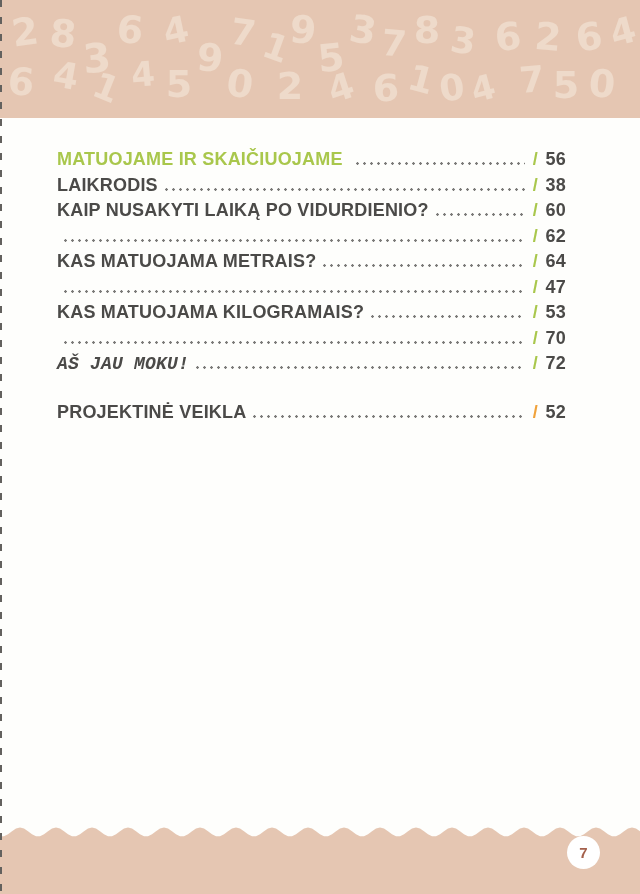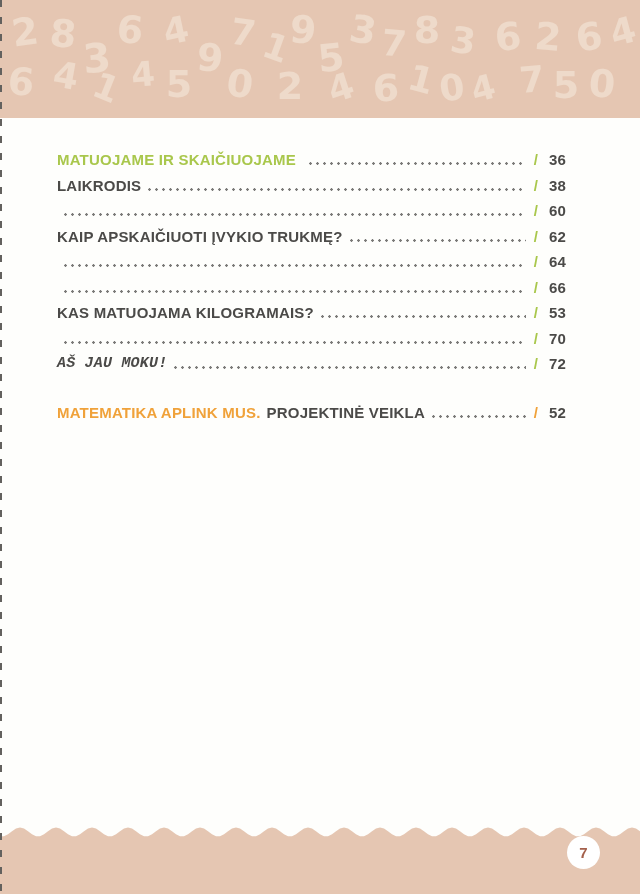--- a/index.html
+++ b/index.html
@@ -33,21 +33,21 @@
   }
   
   .toc{
     position:absolute;left:57px;right:74px;top:147px;
     color:var(--text,#4b4a48);
   }
   .toc-row{
     height:25.5px;
     display:flex;
     align-items:center;
-    font-size:15px;
+    font-size:18px;
     font-weight:700;
     letter-spacing:.2px;
     white-space:nowrap;
   }
   .toc-row.gap-before{margin-top:23px;}
   .toc-row .heading.green{color:var(--green,#a9c74c);}
   .toc-row .heading.orange{color:var(--orange,#f0a23a);}
   .toc-row .heading{margin-right:6px;}
   .toc-row .label{color:var(--text,#4b4a48);}
   .toc-row .label.italic{font-style:italic;font-family:Liberation Mono, monospace;}
@@ -134,58 +134,59 @@
     </div>
 
   <div class="perforation"></div>
 
   <div class="toc">
       <div class="toc-row">
         <span class="heading green">MATUOJAME IR SKAIČIUOJAME</span>
         <span class="leader"></span>
         <span class="pageref">
           <span class="slash">/</span>
-          <span class="num">36</span>
+          <span class="num">56</span>
         </span>
       </div>
       <div class="toc-row">
         <span class="label">LAIKRODIS</span>
         <span class="leader"></span>
         <span class="pageref">
           <span class="slash">/</span>
           <span class="num">38</span>
         </span>
       </div>
       <div class="toc-row">
+        <span class="label">KAIP NUSAKYTI LAIKĄ PO VIDURDIENIO?</span>
         <span class="leader"></span>
         <span class="pageref">
           <span class="slash">/</span>
           <span class="num">60</span>
         </span>
       </div>
       <div class="toc-row">
-        <span class="label">KAIP APSKAIČIUOTI ĮVYKIO TRUKMĘ?</span>
         <span class="leader"></span>
         <span class="pageref">
           <span class="slash">/</span>
           <span class="num">62</span>
         </span>
       </div>
       <div class="toc-row">
+        <span class="label">KAS MATUOJAMA METRAIS?</span>
         <span class="leader"></span>
         <span class="pageref">
           <span class="slash">/</span>
           <span class="num">64</span>
         </span>
       </div>
       <div class="toc-row">
         <span class="leader"></span>
         <span class="pageref">
           <span class="slash">/</span>
-          <span class="num">66</span>
+          <span class="num">47</span>
         </span>
       </div>
       <div class="toc-row">
         <span class="label">KAS MATUOJAMA KILOGRAMAIS?</span>
         <span class="leader"></span>
         <span class="pageref">
           <span class="slash">/</span>
           <span class="num">53</span>
         </span>
       </div>
@@ -198,21 +199,20 @@
       </div>
       <div class="toc-row">
         <span class="label italic">AŠ JAU MOKU!</span>
         <span class="leader"></span>
         <span class="pageref">
           <span class="slash">/</span>
           <span class="num">72</span>
         </span>
       </div>
       <div class="toc-row gap-before">
-        <span class="heading orange">MATEMATIKA APLINK MUS.</span>
         <span class="label">PROJEKTINĖ VEIKLA</span>
         <span class="leader"></span>
         <span class="pageref">
           <span class="slash orange">/</span>
           <span class="num">52</span>
         </span>
       </div>
     </div>
 
   <svg class="wave" width="640" height="70" viewBox="0 0 640 70" aria-hidden="true">

